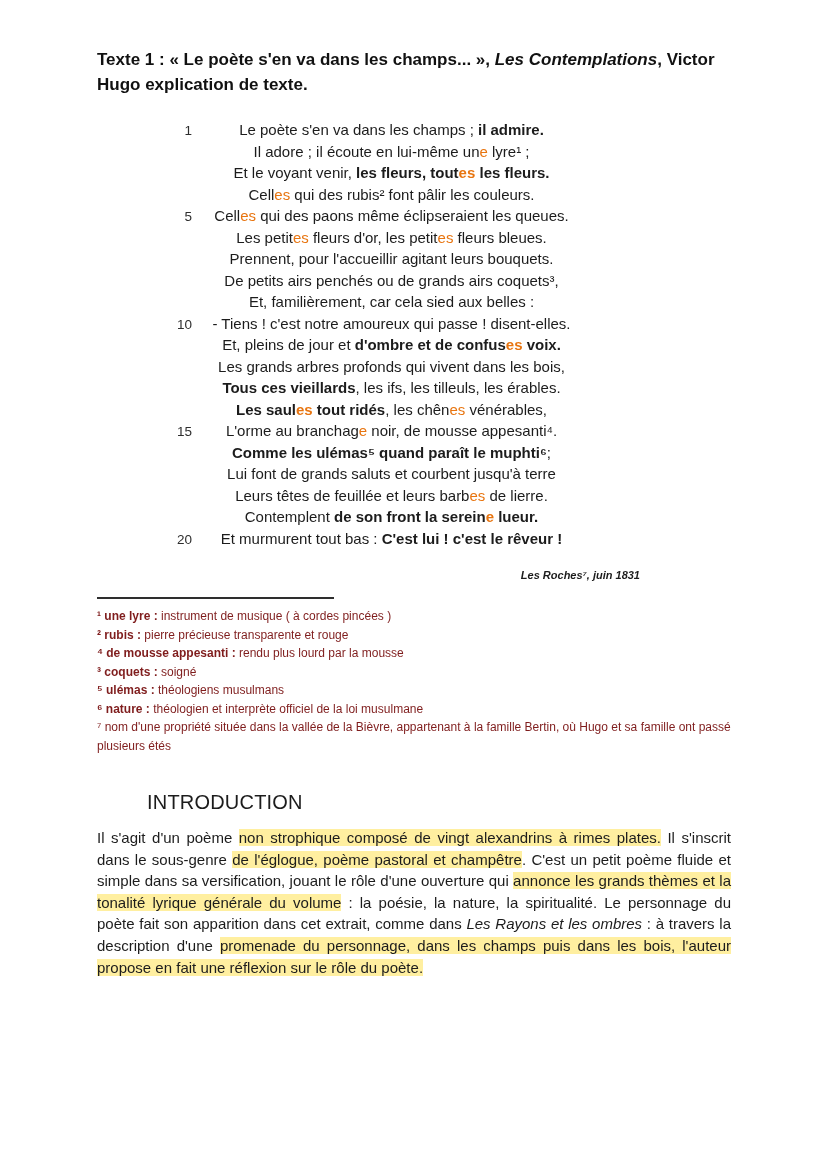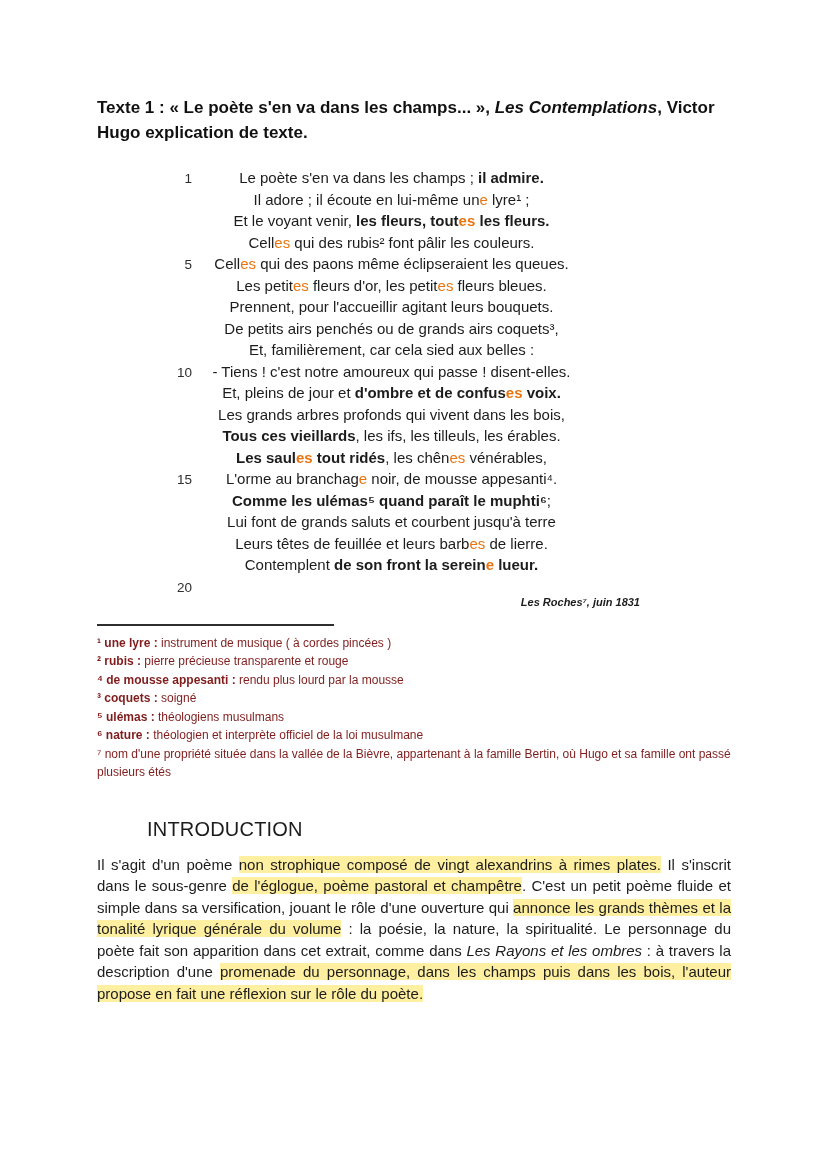--- a/index.html
+++ b/index.html
@@ -1,18 +1,18 @@
 <!DOCTYPE html>
 <html style="--orange: #e87510; --hl: #ffefa0;"><head>
 <meta charset="utf-8">
 <style>
   html,body{margin:0;padding:0;background:#ffffff;}
   .page{
     width:828px;height:1171px;box-sizing:border-box;
-    padding:95px 97px 40px 97px;background:#ffffff;
+    padding:47px 97px 40px 97px;background:#ffffff;
     font-family:"Liberation Sans","DejaVu Sans",sans-serif;
     color:#1c1c1c;overflow:hidden;position:relative;
   }
   .b{font-weight:700;}
   .i{font-style:italic;}
   .o{color:var(--orange,#e87510);}
   .h{background:var(--hl,#ffefa0);}
   .title{
     font-size:17px;font-weight:700;line-height:25px;
     margin:0 0 22px 0;color:#111;
@@ -66,21 +66,21 @@
       <div class="poem-line"><span class="line-number">10</span><span class="line-text"><span>- Tiens ! c'est notre amoureux qui passe ! disent-elles.</span></span></div>
       <div class="poem-line"><span class="line-number"></span><span class="line-text"><span>Et, pleins de jour et </span><span class="b">d'ombre et de confus</span><span class="b o">es</span><span class="b"> voix.</span></span></div>
       <div class="poem-line"><span class="line-number"></span><span class="line-text"><span>Les grands arbres profonds qui vivent dans les bois,</span></span></div>
       <div class="poem-line"><span class="line-number"></span><span class="line-text"><span class="b">Tous ces vieillards</span><span>, les ifs, les tilleuls, les érables.</span></span></div>
       <div class="poem-line"><span class="line-number"></span><span class="line-text"><span class="b">Les saul</span><span class="b o">es</span><span class="b"> tout ridés</span><span>, les chên</span><span class="o">es</span><span> vénérables,</span></span></div>
       <div class="poem-line"><span class="line-number">15</span><span class="line-text"><span>L'orme au branchag</span><span class="o">e</span><span> noir, de mousse appesanti⁴.</span></span></div>
       <div class="poem-line"><span class="line-number"></span><span class="line-text"><span class="b">Comme les ulémas⁵ quand paraît le muphti⁶</span><span>;</span></span></div>
       <div class="poem-line"><span class="line-number"></span><span class="line-text"><span>Lui font de grands saluts et courbent jusqu'à terre</span></span></div>
       <div class="poem-line"><span class="line-number"></span><span class="line-text"><span>Leurs têtes de feuillée et leurs barb</span><span class="o">es</span><span> de lierre.</span></span></div>
       <div class="poem-line"><span class="line-number"></span><span class="line-text"><span>Contemplent </span><span class="b">de son front la serein</span><span class="b o">e</span><span class="b"> lueur.</span></span></div>
-      <div class="poem-line"><span class="line-number">20</span></div>
+      <div class="poem-line"><span class="line-number">20</span><span class="line-text"><span>Et murmurent tout bas : </span><span class="b">C'est lui ! c'est le rêveur !</span></span></div>
     </div>
 
   <div class="signature"><span class="b i">Les Roches⁷, juin 1831</span></div>
 
   <div class="fn-divider"></div>
 
   <div class="footnotes">
       <div class="footnote"><span class="b">¹ une lyre :</span><span> instrument de musique ( à cordes pincées )</span></div>
       <div class="footnote"><span class="b">² rubis :</span><span>  pierre précieuse transparente et rouge</span></div>
       <div class="footnote"><span class="b">⁴ de mousse appesanti :</span><span> rendu plus lourd par la mousse</span></div>

